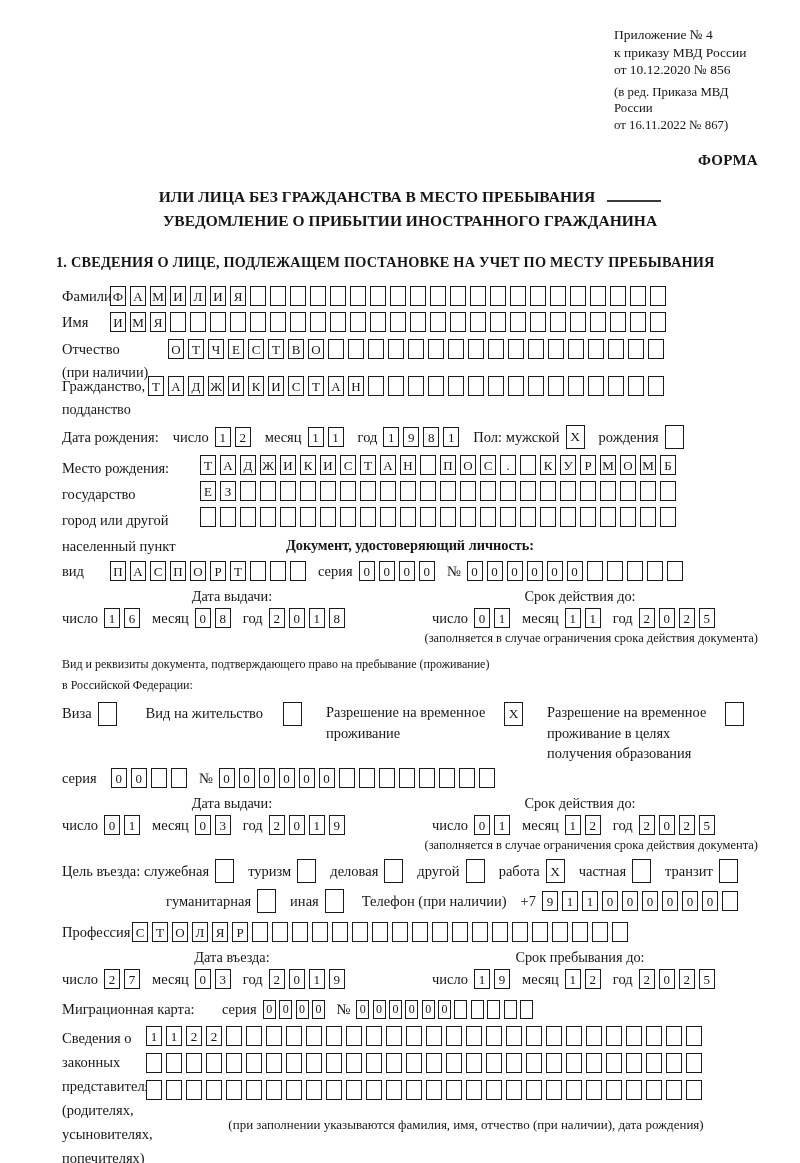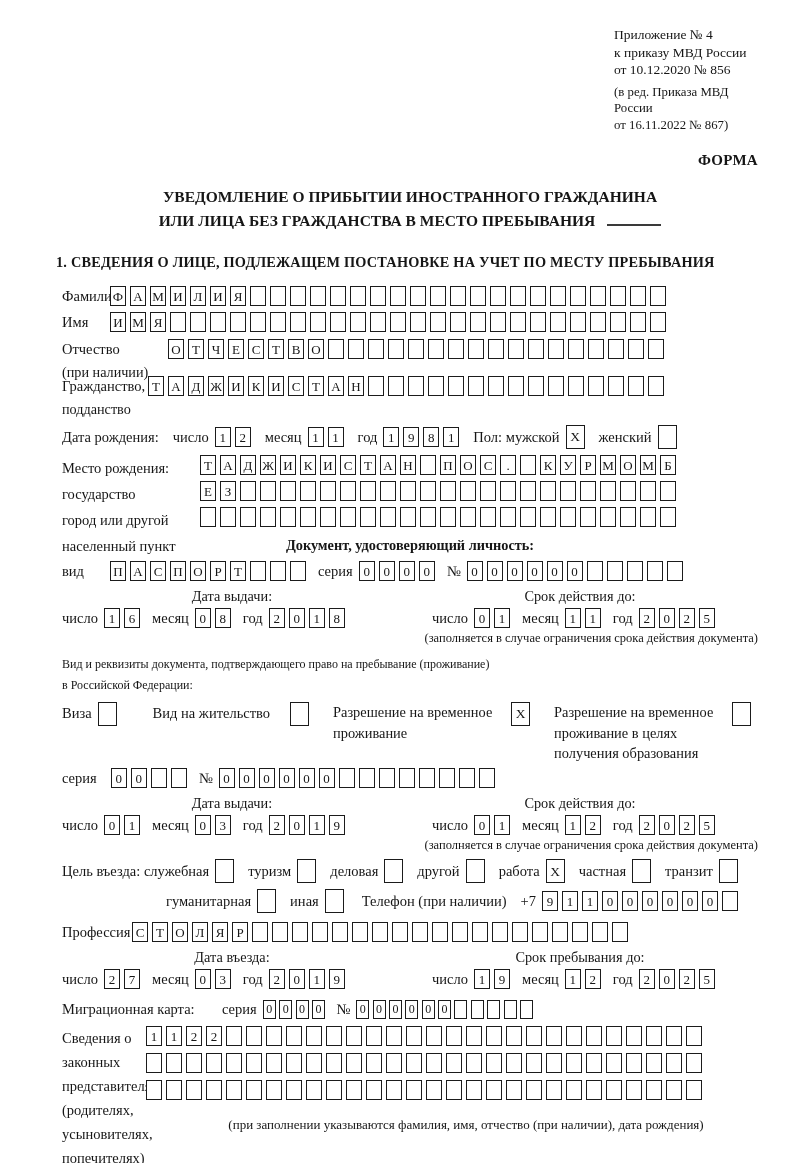--- a/index.html
+++ b/index.html
@@ -55,43 +55,43 @@
   .dgroup .lbl { margin-right:6px; }
   .dgroup .cells { margin-right:8px; }
   .dg-left { width:340px; }
   .dg-right { flex:1; padding-left:30px; }
   .dnote { text-align:right; font-size:12.5px; margin-top:2px; }
   .txt { font-size:12px; line-height:1.75; margin-top:8px; }
   
   .cbrow { margin-top:6px; }
   .cb-label { flex:none; width:170px; text-align:left; font-size:14.4px; line-height:1.42; }
   .ml8 { margin-left:8px; } .ml10 { margin-left:10px; } .ml14 { margin-left:14px; }
-  .ml20 { margin-left:20px; } .ml24 { margin-left:32px; }
+  .ml20 { margin-left:20px; } .ml24 { margin-left:25px; }
   .mr6 { margin-right:6px; }
   .indent { margin-left:104px; }
   .legal-note { font-size:13px; margin-top:10px; width:640px; text-align:center; }
 </style>
 </head>
 <body>
 
 <div class="page">
 
   <div class="hdr">
     <div>Приложение № 4</div>
     <div>к приказу МВД России</div>
     <div>от 10.12.2020 № 856</div>
     <div class="sub">(в ред. Приказа МВД России</div>
     <div class="sub2">от 16.11.2022 № 867)</div>
   </div>
 
   <div class="forma">ФОРМА</div>
 
   <div class="title">
+    <div><span>ИЛИ ЛИЦА БЕЗ ГРАЖДАНСТВА В МЕСТО ПРЕБЫВАНИЯ</span><span class="blank-line"></span></div>
     <div>УВЕДОМЛЕНИЕ О ПРИБЫТИИ ИНОСТРАННОГО ГРАЖДАНИНА</div>
-    <div><span>ИЛИ ЛИЦА БЕЗ ГРАЖДАНСТВА В МЕСТО ПРЕБЫВАНИЯ</span><span class="blank-line"></span></div>
   </div>
 
   <div class="sec">1. СВЕДЕНИЯ О ЛИЦЕ, ПОДЛЕЖАЩЕМ ПОСТАНОВКЕ НА УЧЕТ ПО МЕСТУ ПРЕБЫВАНИЯ</div>
 
   <div class="row mt14">
     <span class="lbl w48">Фамилия</span>
     <span class="cells">
         <span class="cell">Ф</span>
         <span class="cell">А</span>
         <span class="cell">М</span>
@@ -242,21 +242,21 @@
     <span class="cells">
         <span class="cell">1</span>
         <span class="cell">9</span>
         <span class="cell">8</span>
         <span class="cell">1</span>
       </span>
     <span class="lbl dg">Пол: мужской</span>
     <span class="cells cbx">
         <span class="cell">X</span>
       </span>
-    <span class="lbl dg">женский</span>
+    <span class="lbl dg">рождения</span>
     <span class="cells cbx">
         <span class="cell"></span>
       </span>
   </div>
 
   <div class="row top mt6">
     <div class="col-labels w138">
       <div>Место рождения:</div>
       <div>государство</div>
       <div>город или другой</div>

